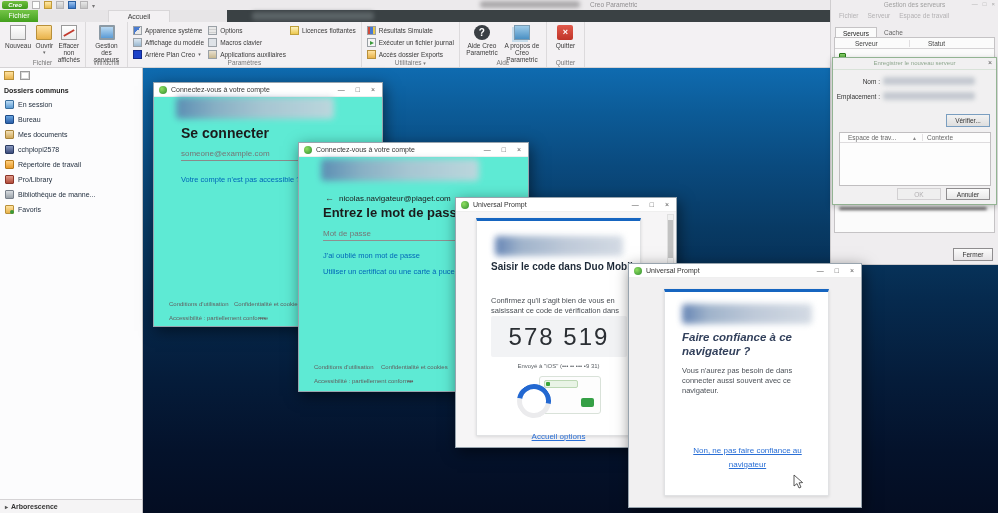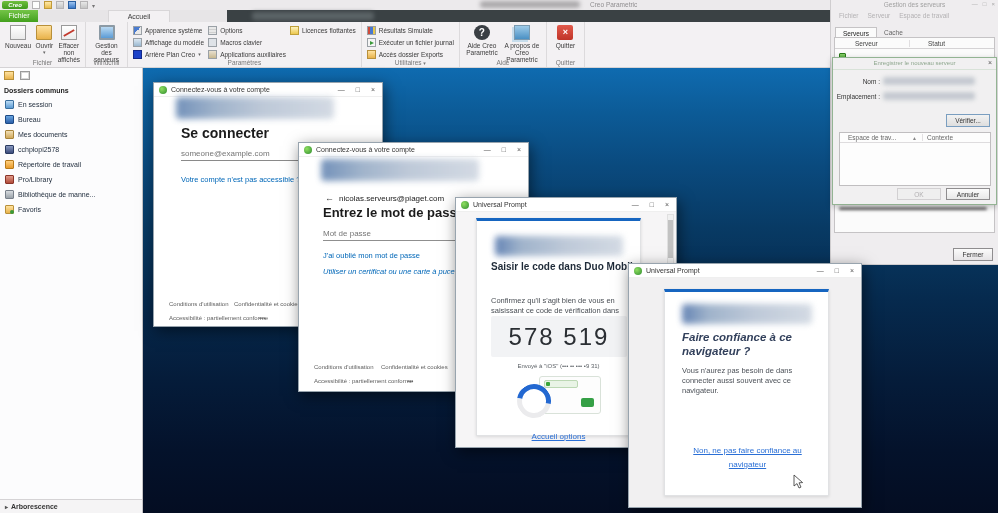--- a/index.html
+++ b/index.html
@@ -107,21 +107,21 @@
   .reg-th1 { padding-left:8px; width:72px; }
   .reg-sort { font-size:5px; color:#888; width:10px; }
   .reg-th2 { border-left:1px solid #e2e0e2; padding-left:4px; }
   .reg-btns { position:absolute; right:6px; bottom:4px; display:flex; gap:5px; }
   .btn-ok { width:44px; height:12px; background:#efefef; border:1px solid #d2d0d2; color:#b2b0b2; text-align:center; line-height:11px; font-size:6.5px; }
   .btn-cancel { width:44px; height:12px; background:linear-gradient(#fbfbfb,#e8e8e8); border:1px solid #8f8d8f; color:#333; text-align:center; line-height:11px; font-size:6.5px; }
   .sp-blurline { position:absolute; left:8px; top:207px; width:148px; height:3px; background:#5a585a; filter:blur(1.5px); border-radius:2px; }
   .sp-close { position:absolute; right:5px; bottom:3px; width:40px; height:13px; background:linear-gradient(#fbfbfb,#e6e4e6); border:1px solid #8f8d8f; color:#333; text-align:center; line-height:12px; font-size:6.5px; }
 
   
-  .dlg { position:absolute; background:#ffffff; border:1px solid #98a4ae; box-shadow:2px 4px 14px rgba(0,0,0,.5); }
+  .dlg { position:absolute; background:#5eead4; border:1px solid #98a4ae; box-shadow:2px 4px 14px rgba(0,0,0,.5); }
   .dtb { position:relative; height:14px; background:#fff; display:flex; align-items:center; gap:4px; padding:0 7px 0 5px; border-bottom:1px solid #efefef; }
   .dico { width:8px; height:8px; border-radius:50%; background:radial-gradient(circle at 35% 35%, #8fdf60, #2e8b2e); flex:none; }
   .dtitle { font-size:7px; color:#333; white-space:nowrap; }
   .dctrl { margin-left:auto; display:flex; gap:11px; color:#555; font-size:7px; align-items:center; }
   .dctrl span { cursor:default; }
   .blur-logo { position:absolute; height:22px; border-radius:4px; filter:blur(3px); background:linear-gradient(90deg,#5b7fae 0%,#8fa6c2 25%,#b3c0d2 55%,#ccd4df 100%); opacity:.85; }
   .mslink { color:#0067b8; font-size:7.5px; cursor:pointer; }
   .msfoot { position:absolute; font-size:6px; color:#616161; white-space:nowrap; cursor:pointer; }
 
   
@@ -135,21 +135,21 @@
 
   
   #dlg-password { left:298px; top:142px; width:231px; height:250px; z-index:20; }
   #dlg-password .blur-logo { left:22px; top:16px; width:158px; }
   .pw-back { position:absolute; left:26px; top:50px; display:flex; gap:5px; align-items:center; font-size:8px; color:#1b1b1b; }
   .pw-back .arrow { color:#444; font-size:9px; cursor:pointer; }
   .pw-heading { position:absolute; left:24px; top:62px; font-size:13px; font-weight:bold; color:#1b1b1b; }
   .pw-input { position:absolute; left:24px; top:84px; width:148px; border:none; border-bottom:1px solid #8f8f8f; font-size:8px; background:transparent; outline:none; padding:2px 0; font-family:"Liberation Sans",sans-serif; }
   .pw-input::placeholder { color:#767676; }
   .pw-link1 { position:absolute; left:24px; top:108px; }
-  .pw-link2 { position:absolute; left:24px; top:124px;font-style:italic; }
+  .pw-link2 { position:absolute; left:24px; top:124px; }
 
   
   .duo-card { position:absolute; background:#fff; border:1px solid #e1e2e4; border-top:3px solid #1665c0; box-shadow:0 1px 3px rgba(0,0,0,.12); }
   .duo-blur { position:absolute; height:20px; border-radius:4px; filter:blur(3px); background:linear-gradient(90deg,#4a6fa8 0%,#8fa6c2 20%,#b3c0d2 55%,#ccd4df 100%); opacity:.85; }
   .duo-link { color:#2a6fd6; font-size:8px; text-decoration:underline; cursor:pointer; }
 
   #dlg-code { left:455px; top:197px; width:222px; height:251px; z-index:30; background:#f6f5f6; }
   #dlg-code .duo-card { left:20px; top:20px; width:165px; height:218px; }
   #dlg-code .duo-blur { left:18px; top:15px; width:128px; }
   .code-heading { position:absolute; left:14px; top:40px; font-size:10px; font-weight:bold; color:#1e2a38; }
@@ -446,21 +446,21 @@
       <span class="dtitle">Connectez-vous à votre compte</span>
       <span class="dctrl">
         <span>—</span>
         <span>□</span>
         <span>×</span>
       </span>
     </div>
     <div class="blur-logo"></div>
     <div class="pw-back">
       <span class="arrow">←</span>
-      <span>nicolas.serveurs@piaget.com</span>
+      <span>nicolas.navigateur@piaget.com</span>
     </div>
     <div class="pw-heading">Entrez le mot de passe</div>
     <input class="pw-input" type="password" placeholder="Mot de passe" style="">
     <div class="pw-link1 mslink">J'ai oublié mon mot de passe</div>
     <div class="pw-link2 mslink">Utiliser un certificat ou une carte à puce</div>
     <div class="msfoot" style="left:15px; top:221px">Conditions d'utilisation</div>
     <div class="msfoot" style="left:82px; top:221px">Confidentialité et cookies</div>
     <div class="msfoot" style="left:15px; top:235px">Accessibilité : partiellement conforme</div>
     <div class="msfoot" style="left:108px; top:235px">•••</div>
   </div>

